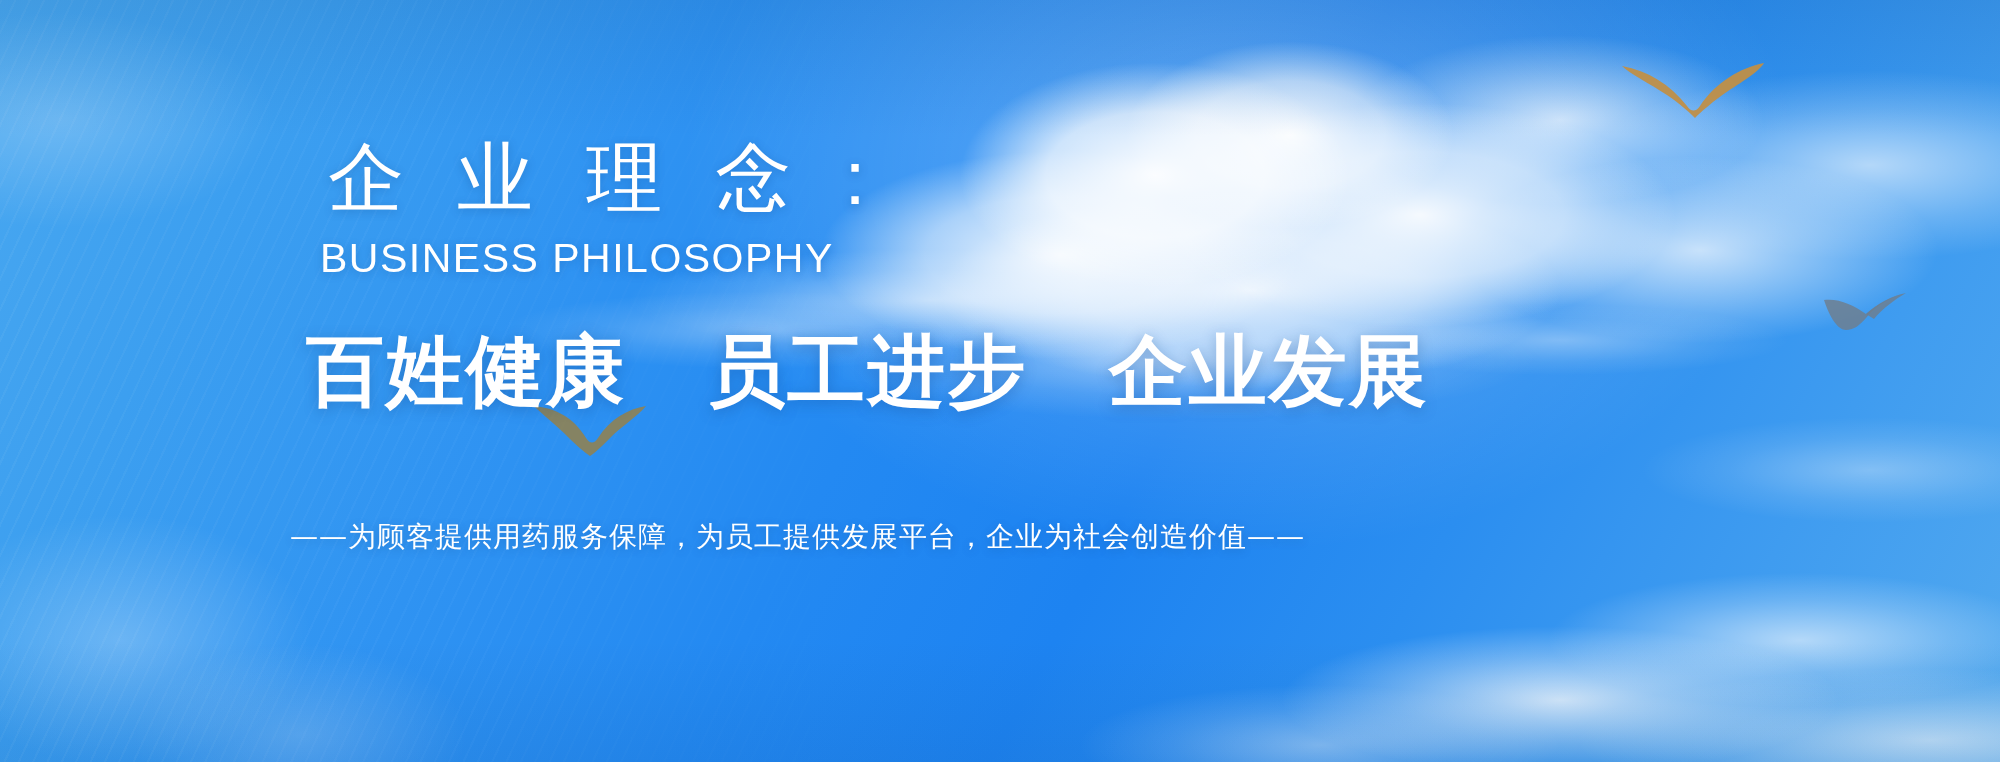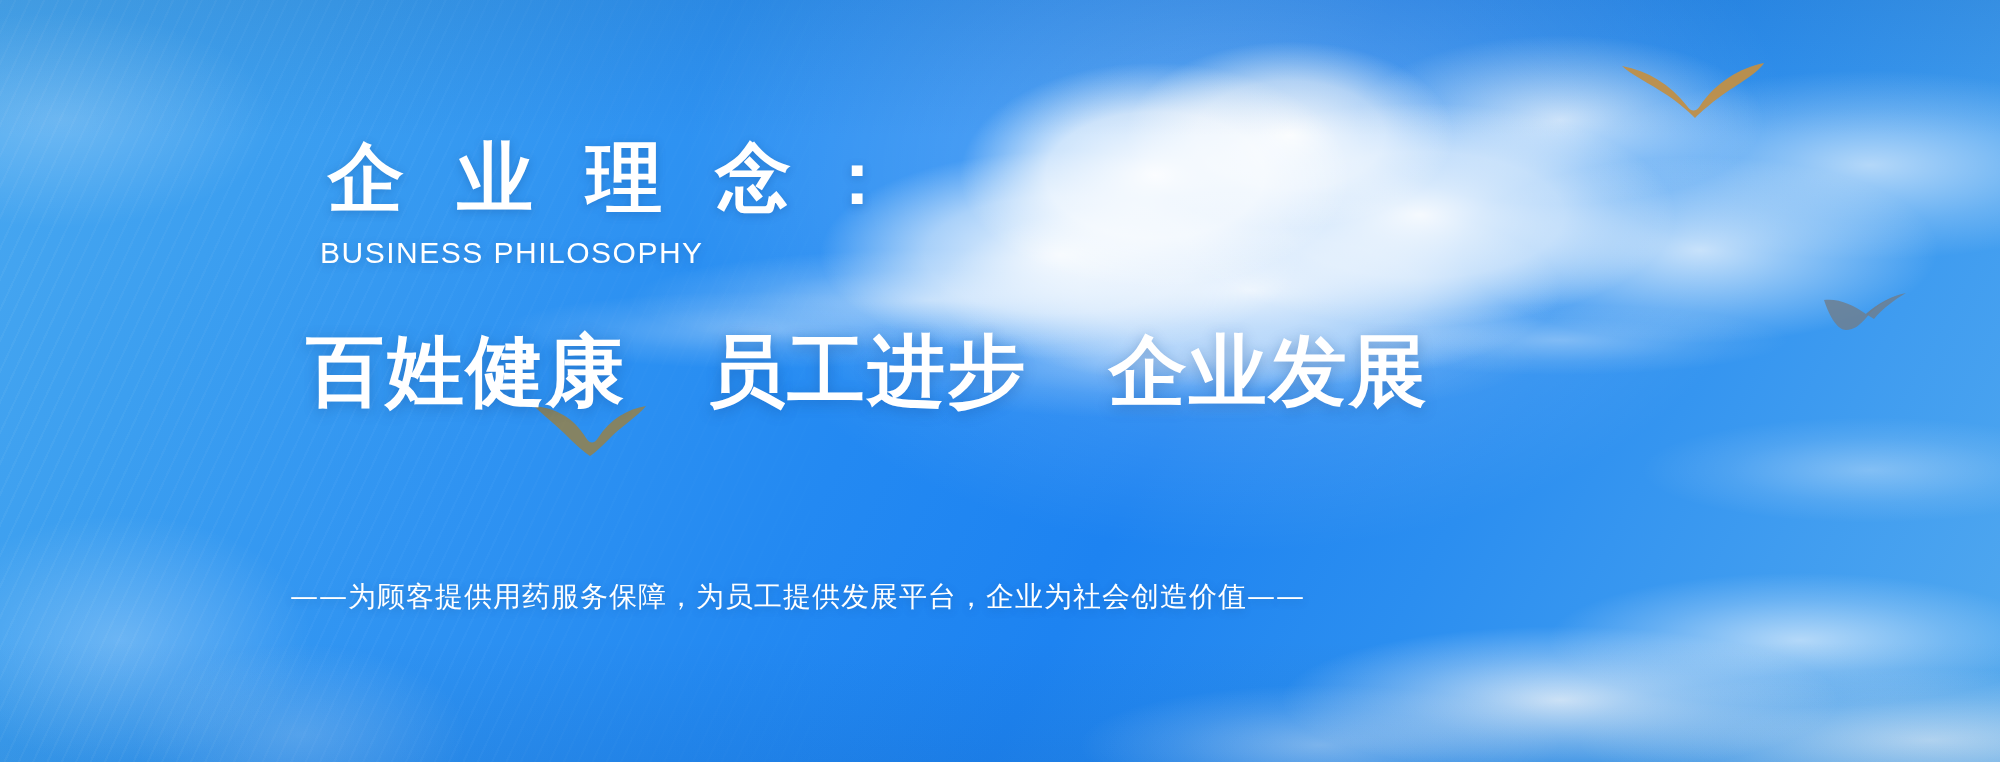--- a/index.html
+++ b/index.html
@@ -110,32 +110,32 @@
     height: 762px;
   }
 
   .title-cn {
     position: absolute;
     left: 328px;
     top: 140px;
     color: #ffffff;
     font-size: 76px;
     line-height: 1;
-    font-weight: 700;
+    font-weight: 400;
     letter-spacing: 16px;
     white-space: nowrap;
     text-shadow: 0 2px 10px rgba(18,70,140,0.30);
   }
 
   .title-en {
     position: absolute;
     left: 320px;
     top: 238px;
     color: #ffffff;
-    font-size: 30px;
+    font-size: 41px;
     line-height: 1;
     font-weight: 400;
     letter-spacing: 1.5px;
     white-space: nowrap;
     text-shadow: 0 2px 8px rgba(18,70,140,0.28);
   }
 
   .slogan {
     position: absolute;
     left: 306px;
@@ -147,21 +147,21 @@
     letter-spacing: 2px;
     white-space: nowrap;
     text-shadow: 0 3px 14px rgba(18,70,140,0.35);
     text-align: center;
   }
   .slogan .gap { display: inline-block; width: 34px; }
 
   .caption {
     position: absolute;
     left: 290px;
-    top: 580px;
+    top: 520px;
     width: 1000px;
     text-align: left;
     color: #ffffff;
     font-size: 28px;
     line-height: 1.2;
     font-weight: 400;
     letter-spacing: 1px;
     white-space: nowrap;
     font-family: "DejaVu Serif", "Liberation Serif", serif;
     text-shadow: 0 2px 8px rgba(18,70,140,0.30);

